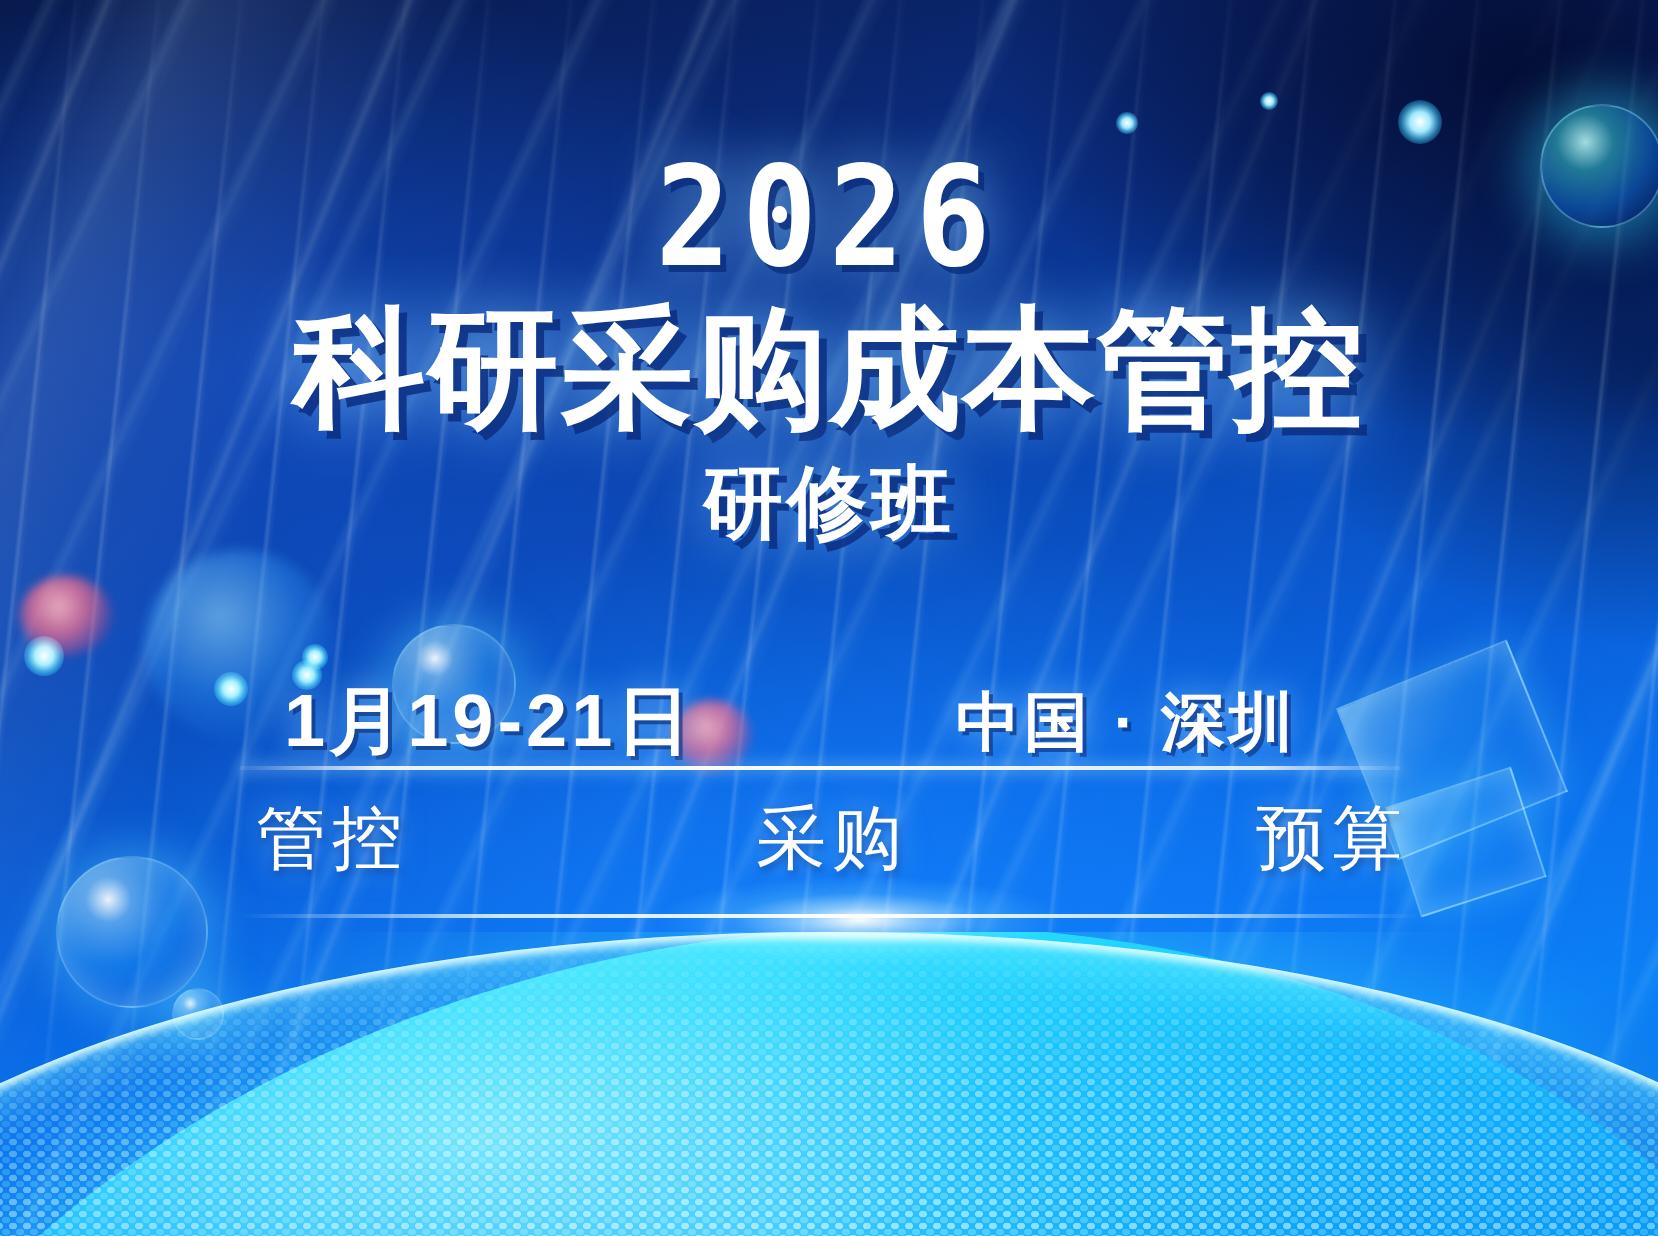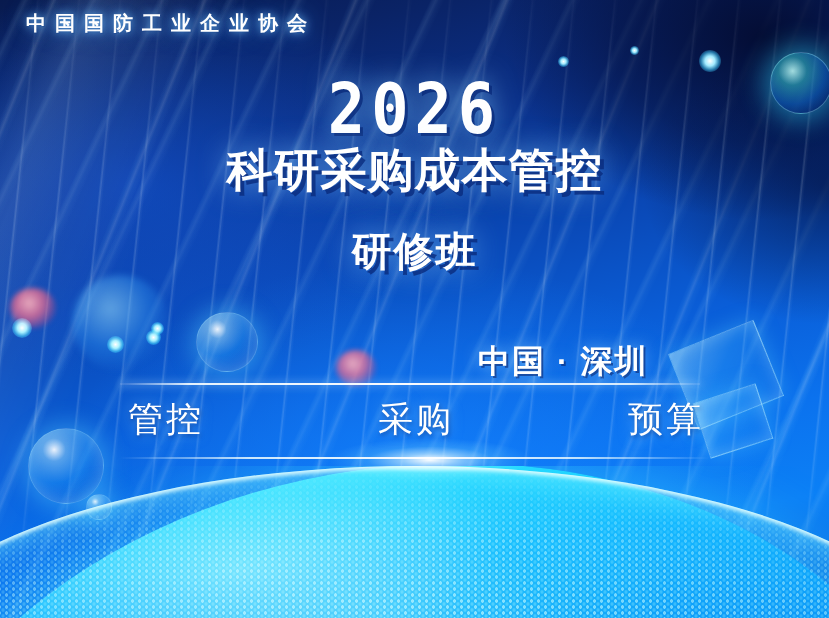--- a/index.html
+++ b/index.html
@@ -180,21 +180,21 @@
     letter-spacing:6px;
     color:#ffffff;
     font-family:"DejaVu Sans Mono","Liberation Mono",monospace;
     text-shadow:3px 3px 0 rgba(8,40,120,0.75), 0 0 26px rgba(130,205,255,0.85);
     transform:scaleY(1.12);
   }
 
   .title1{
     position:absolute;left:0;right:0;top:140px;
     text-align:center;
-    font-size:46px;font-weight:700;
+    font-size:66px;font-weight:700;
     letter-spacing:1px;
     color:#ffffff;
     text-shadow:4px 4px 0 rgba(9,42,125,0.8), 0 0 30px rgba(140,210,255,0.8);
     white-space:nowrap;
   }
   .title2{
     position:absolute;left:0;right:0;top:224px;
     text-align:center;
     font-size:40px;font-weight:700;
     letter-spacing:2px;
@@ -278,26 +278,26 @@
 
   <div class="globe-wrap">
     <div class="globe"></div>
     <div class="globe-dots"></div>
     <div class="globe-rim"></div>
   </div>
   <div class="flare"></div>
   <div class="flare-line"></div>
   <div class="bottom-glow"></div>
 
-  <div class="assoc">中国国防工业企业协会</div>
   <div class="year">2026</div>
   <div class="title1">科研采购成本管控</div>
   <div class="title2">研修班</div>
 
   <div class="meta-row">
+    <div class="date">1月19-21日</div>
     <div class="city">中国 · 深圳</div>
   </div>
   <div class="divider"></div>
 
   <div class="keywords">
     <span class="kw">管控</span>
     <span class="kw">采购</span>
     <span class="kw">预算</span>
   </div>
 

